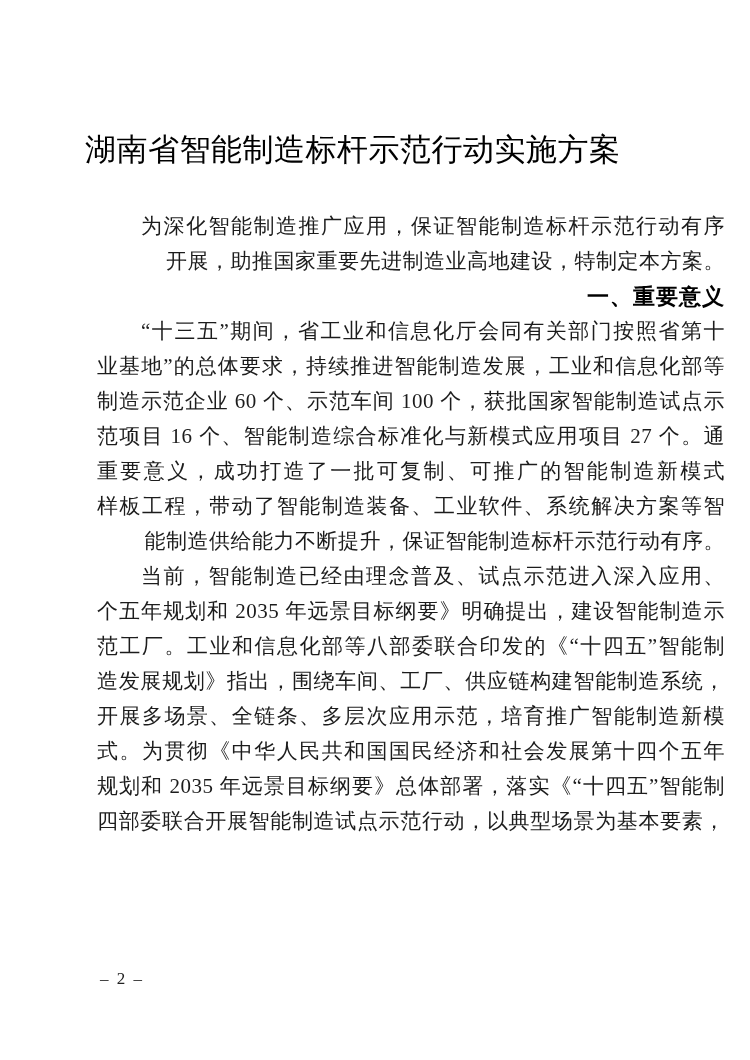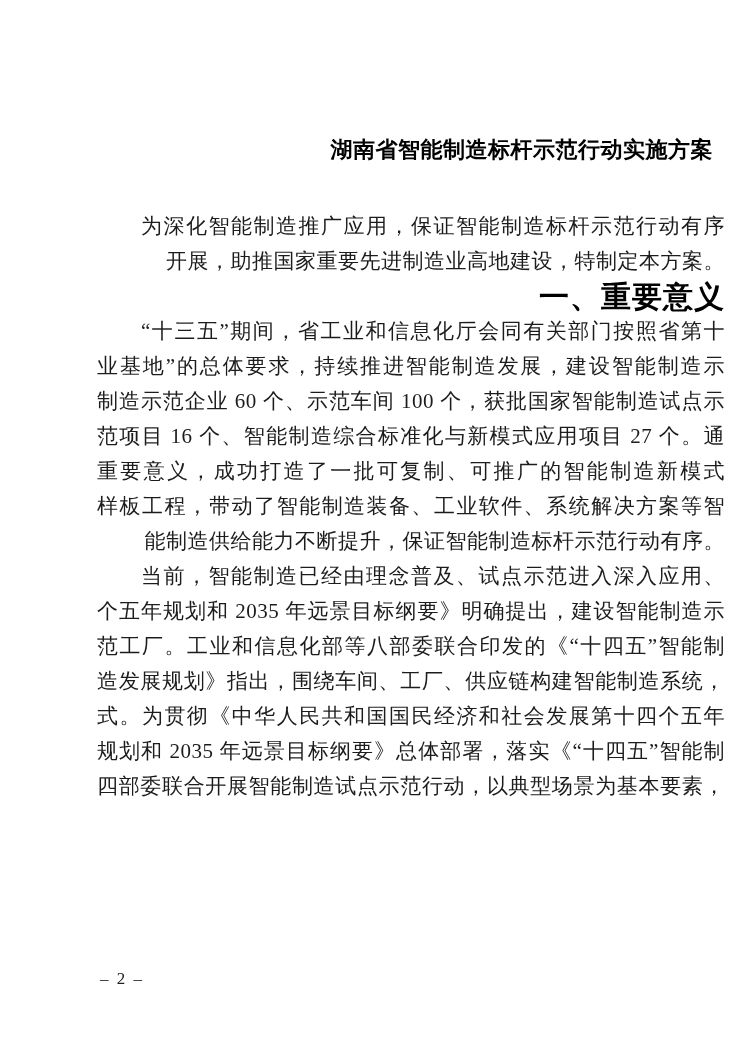--- a/index.html
+++ b/index.html
@@ -24,24 +24,24 @@
     left: 85px;
     top: 0;
     width: 628px;
     height: 100%;
   }
   .doc-title {
     position: absolute;
     top: 126px;
     left: 0;
     width: 100%;
-    text-align: right;
-    font-size: 22px;
+    text-align: left;
+    font-size: 31px;
     line-height: 48px;
-    font-weight: bold;
+    font-weight: normal;
     color: #000000;
     letter-spacing: 0.5px;
     white-space: nowrap;
   }
   .lines {
     position: absolute;
     top: 209px;
     left: 12px;
     width: 100%;
   }
@@ -55,21 +55,21 @@
   .line.j {
     text-align: justify;
     text-align-last: justify;
   }
   .line.indent {
     text-indent: 44px;
   }
   .line.heading {
     font-family: "Liberation Sans", "DejaVu Sans", sans-serif;
     font-weight: bold;
-    font-size: 30px;
+    font-size: 22px;
     color: #000000;
     letter-spacing: 1px;
   }
   .page-number {
     position: absolute;
     left: 15px;
     top: 967px;
     font-size: 17px;
     line-height: 24px;
     letter-spacing: 2px;
@@ -82,30 +82,31 @@
 <div class="page">
   <div class="content">
 
     <div class="doc-title">湖南省智能制造标杆示范行动实施方案</div>
 
     <div class="lines">
       <div class="line indent j">为深化智能制造推广应用，保证智能制造标杆示范行动有序</div>
       <div class="line">开展，助推国家重要先进制造业高地建设，特制定本方案。</div>
       <div class="line heading indent">一、重要意义</div>
       <div class="line indent j">“十三五”期间，省工业和信息化厅会同有关部门按照省第十</div>
-      <div class="line j">业基地”的总体要求，持续推进智能制造发展，建设智能制造示</div>
+      <div class="line j">业基地”的总体要求，持续推进智能制造发展，工业和信息化部等</div>
       <div class="line j">制造示范企业 60 个、示范车间 100 个，获批国家智能制造试点示</div>
       <div class="line j">范项目 16 个、智能制造综合标准化与新模式应用项目 27 个。通</div>
       <div class="line j">重要意义，成功打造了一批可复制、可推广的智能制造新模式</div>
       <div class="line j">样板工程，带动了智能制造装备、工业软件、系统解决方案等智</div>
       <div class="line">能制造供给能力不断提升，保证智能制造标杆示范行动有序。</div>
       <div class="line indent j">当前，智能制造已经由理念普及、试点示范进入深入应用、</div>
       <div class="line j">个五年规划和 2035 年远景目标纲要》明确提出，建设智能制造示</div>
       <div class="line j">范工厂。工业和信息化部等八部委联合印发的《“十四五”智能制</div>
       <div class="line j">造发展规划》指出，围绕车间、工厂、供应链构建智能制造系统，</div>
+      <div class="line j">开展多场景、全链条、多层次应用示范，培育推广智能制造新模</div>
       <div class="line j">式。为贯彻《中华人民共和国国民经济和社会发展第十四个五年</div>
       <div class="line j">规划和 2035 年远景目标纲要》总体部署，落实《“十四五”智能制</div>
       <div class="line j">四部委联合开展智能制造试点示范行动，以典型场景为基本要素，</div>
     </div>
 
     <div class="page-number">– 2 –</div>
   </div>
 </div>
 
 </body></html>

